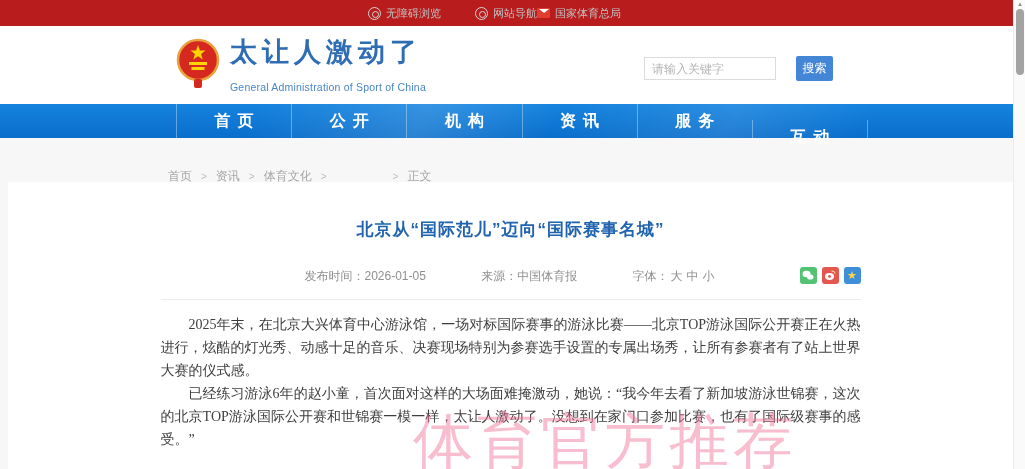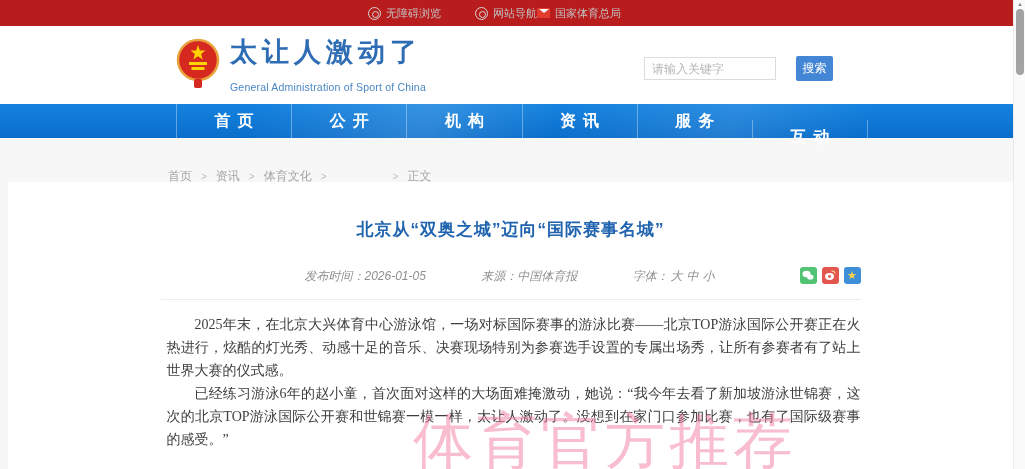--- a/index.html
+++ b/index.html
@@ -45,33 +45,33 @@
   .crumb { cursor:pointer; }
   .crumb.hl { color:#d98b8b;margin-top:35px; }
   .crumb-sep { color:#bdbdbd; font-size:10px; }
 
   
   .card { position:absolute; left:8px; right:12px; top:182px; bottom:0; background:#ffffff; }
   .column { width:700px; margin:0 auto; position:relative; }
   .article-title { margin-top:36px; text-align:center; font-size:17px; font-weight:bold; color:#2063ae;
                    font-family:"Liberation Sans", sans-serif; letter-spacing:1px; }
   .meta-row { position:relative; margin-top:27px; height:18px; font-size:12px; color:#8f8f8f; text-align:center; }
-  .meta-row .seg { margin:0 26px;font-style:italic; }
+  .meta-row .seg { margin:0 26px; }
   .font-size-opt { cursor:pointer; margin:0 2px; }
   .share { position:absolute; right:0; top:-1px; display:flex; gap:5px; }
   .share-btn { width:17px; height:17px; border-radius:3px; display:inline-flex; align-items:center; justify-content:center; cursor:pointer; }
   .share-wechat { background:#52c273; }
   .share-weibo  { background:#e4574f; }
   .share-star   { background:#3f8fd8; color:#ffd24a; font-size:11px; line-height:17px; }
   .meta-divider { margin-top:13px; border:none; border-top:1px solid #ececec; }
 
   
   .body-text { margin-top:13px; font-family:"Liberation Serif","DejaVu Serif",serif; font-size:14px;
                line-height:23px; color:#3d3d3d; text-align:justify; }
-  .body-text p { text-indent:2em;margin-left:6px; }
+  .body-text p { text-indent:2em; }
   .body-text .subheading { text-indent:0; text-align:center; font-weight:bold; color:#222; }
 
   
   .watermark { position:absolute; left:413px; top:402px; font-family:"Liberation Serif","DejaVu Serif",serif;
                font-size:60px; color:rgba(241,118,152,.48); letter-spacing:4px; white-space:nowrap;
                pointer-events:none; z-index:6; }
 
   
   .scrollbar { position:absolute; top:0; right:0; width:12px; height:100%; background:#fafafa; border-left:1px solid #ebebeb; }
   .scroll-up { position:absolute; top:1px; left:0; width:12px; text-align:center; font-size:6px; color:#8b8b8b; cursor:pointer; }
@@ -137,21 +137,21 @@
     <span class="crumb-sep">&gt;</span>
     <span class="crumb">体育文化</span>
     <span class="crumb-sep">&gt;</span>
     <span class="crumb hl">宣传引领</span>
     <span class="crumb-sep">&gt;</span>
     <span class="crumb">正文</span>
   </div>
 
   <div class="card">
     <div class="column">
-      <h1 class="article-title">北京从“双奥之城”迈向“国际赛事名城”</h1>
+      <h1 class="article-title">北京从“国际范儿”迈向“国际赛事名城”</h1>
 
       <div class="meta-row">
         <span class="seg"><span>发布时间：</span><span>2026-01-05</span></span>
         <span class="seg"><span>来源：</span><span>中国体育报</span></span>
         <span class="seg"><span>字体：</span><span class="font-size-opt">大</span><span class="font-size-opt">中</span><span class="font-size-opt">小</span></span>
 
         <span class="share">
           <span class="share-btn share-wechat">
             <svg width="12" height="11" viewBox="0 0 12 11">
               <ellipse cx="4.5" cy="4" rx="4" ry="3.2" fill="#ffffff"></ellipse>

